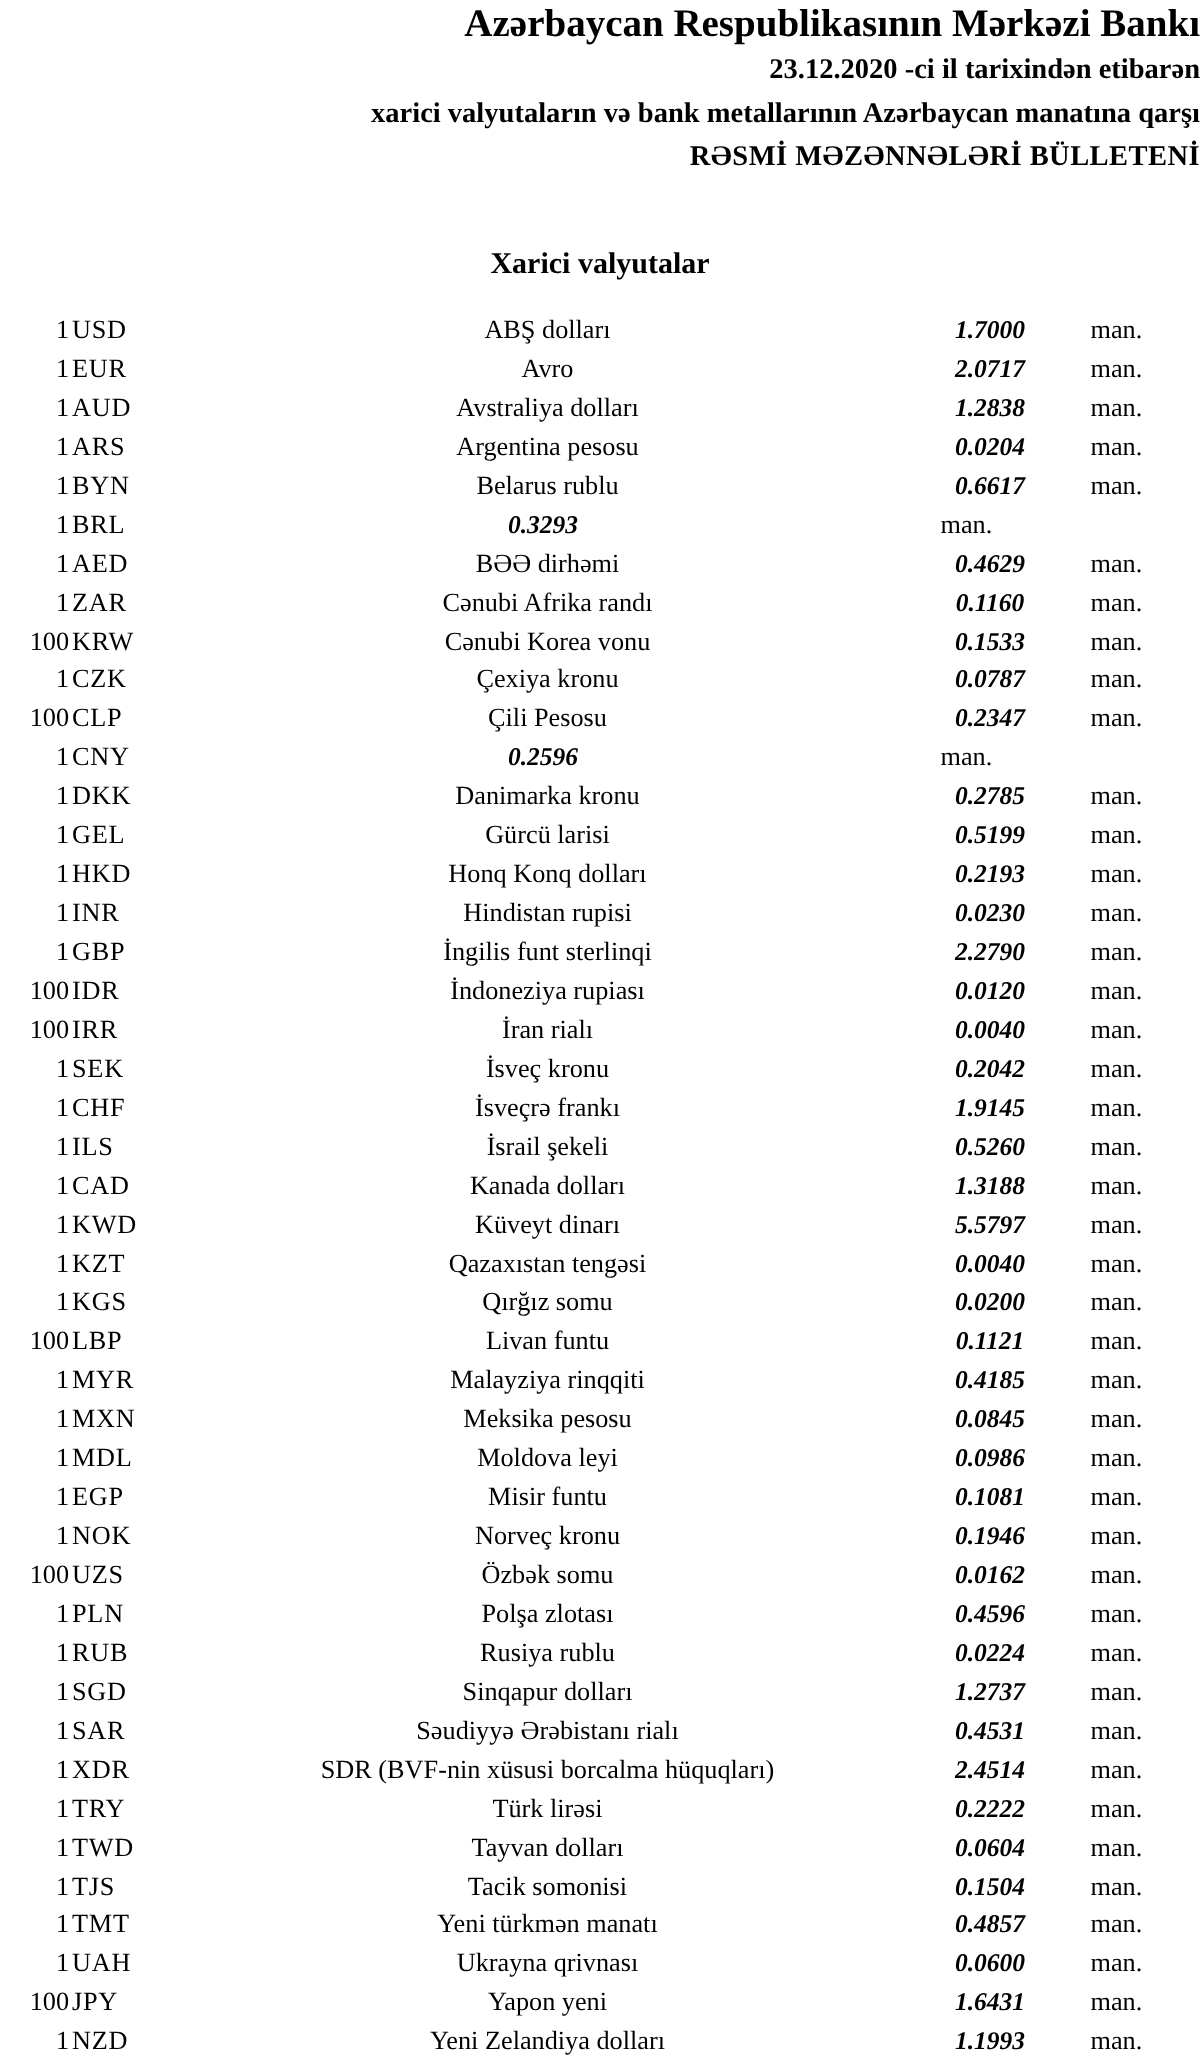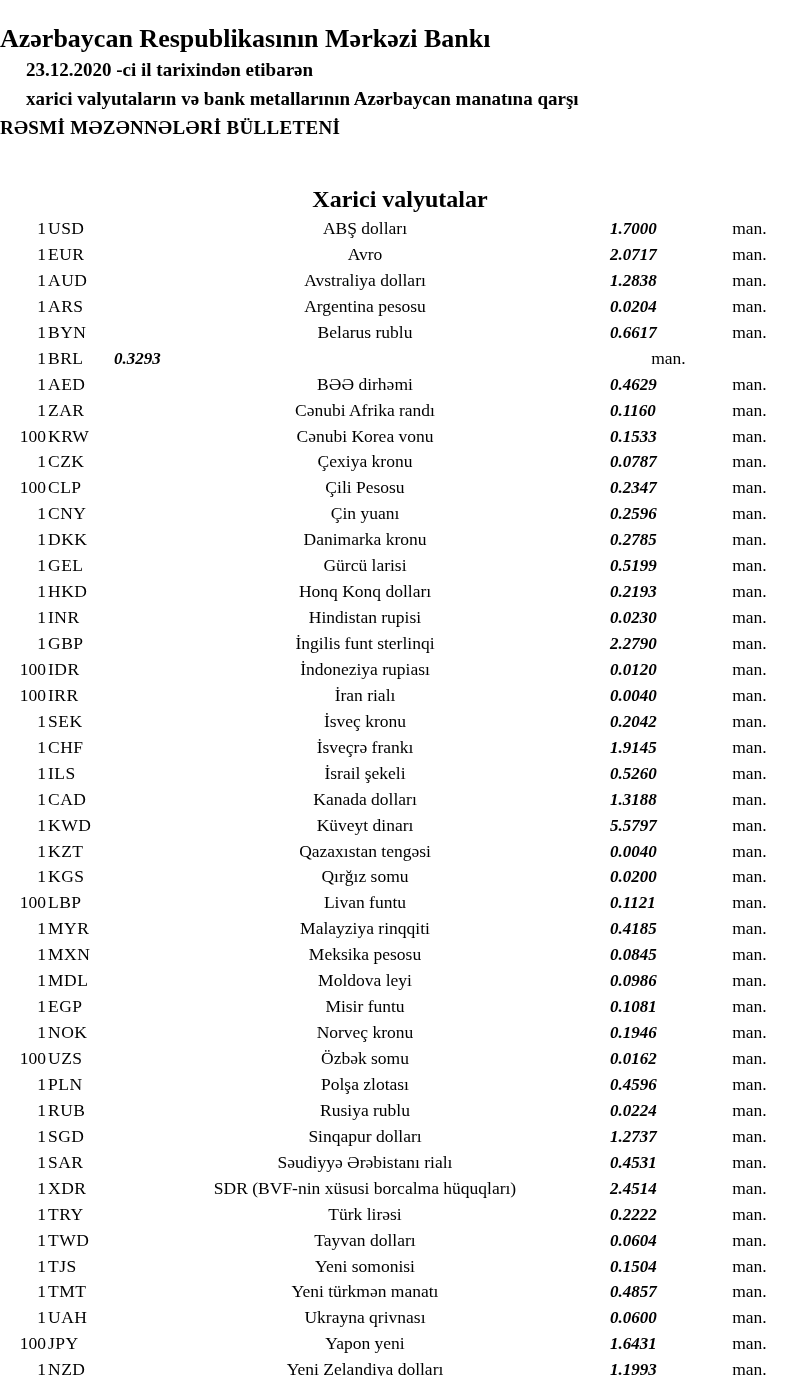--- a/index.html
+++ b/index.html
@@ -10,43 +10,43 @@
     font-family: "Liberation Serif", serif;
   }
   .page {
     position: relative;
     width: 800px;
     height: 1376px;
     background: #ffffff;
     overflow: hidden;
   }
   .doc-header {
-    text-align: left;
-    padding-top: 23px;
+    text-align: right;
+    padding-top: 0;
   }
   .bank-name {
     font-size: 26px;
     font-weight: bold;
     line-height: 32px;
   }
   .header-line {
     font-size: 19px;
     font-weight: bold;
     line-height: 29px;
     margin-left: 26px;
   }
   .bulletin-title {
     font-size: 19px;
     font-weight: bold;
     line-height: 29px;
     letter-spacing: 0.3px;
   }
   .section-title {
     text-align: center;
-    font-size: 24px;
+    font-size: 20px;
     font-weight: bold;
     margin-top: 46px;
     line-height: 22px;
   }
   .rates-table {
     margin-top: 8px;
     padding: 0 28px 0 8px;
   }
   .rate-row {
     display: grid;
@@ -63,29 +63,30 @@
     text-align: left;
     letter-spacing: 0.5px;
   }
   .cell-name {
     text-align: center;
     padding-left: 6px;
     white-space: nowrap;
     overflow: hidden;
   }
   .cell-rate {
-    text-align: left;
+    text-align: center;
     font-weight: bold;
     font-style: italic;
     font-size: 17px;
   }
   .cell-unit {
-    text-align: center;
+    text-align: left;
     padding-left: 17px;
     font-size: 17.5px;
+    margin-top: 14px;
   }
 </style>
 </head>
 <body>
 
 <div class="page">
 
   <div class="doc-header">
     <div class="bank-name">Azərbaycan Respublikasının Mərkəzi Bankı</div>
     <div class="header-line">23.12.2020 -ci il tarixindən etibarən</div>
@@ -179,21 +180,20 @@
       <span class="cell-qty">100</span>
       <span class="cell-code">CLP</span>
       <span class="cell-name">Çili Pesosu</span>
       <span class="cell-rate">0.2347</span>
       <span class="cell-unit">man.</span>
     </div>
 
     <div class="rate-row">
       <span class="cell-qty">1</span>
       <span class="cell-code">CNY</span>
-      <span class="cell-name">Çin yuanı</span>
       <span class="cell-rate">0.2596</span>
       <span class="cell-unit">man.</span>
     </div>
 
     <div class="rate-row">
       <span class="cell-qty">1</span>
       <span class="cell-code">DKK</span>
       <span class="cell-name">Danimarka kronu</span>
       <span class="cell-rate">0.2785</span>
       <span class="cell-unit">man.</span>
@@ -411,21 +411,21 @@
       <span class="cell-qty">1</span>
       <span class="cell-code">TWD</span>
       <span class="cell-name">Tayvan dolları</span>
       <span class="cell-rate">0.0604</span>
       <span class="cell-unit">man.</span>
     </div>
 
     <div class="rate-row">
       <span class="cell-qty">1</span>
       <span class="cell-code">TJS</span>
-      <span class="cell-name">Yeni somonisi</span>
+      <span class="cell-name">Tacik somonisi</span>
       <span class="cell-rate">0.1504</span>
       <span class="cell-unit">man.</span>
     </div>
 
     <div class="rate-row">
       <span class="cell-qty">1</span>
       <span class="cell-code">TMT</span>
       <span class="cell-name">Yeni türkmən manatı</span>
       <span class="cell-rate">0.4857</span>
       <span class="cell-unit">man.</span>

